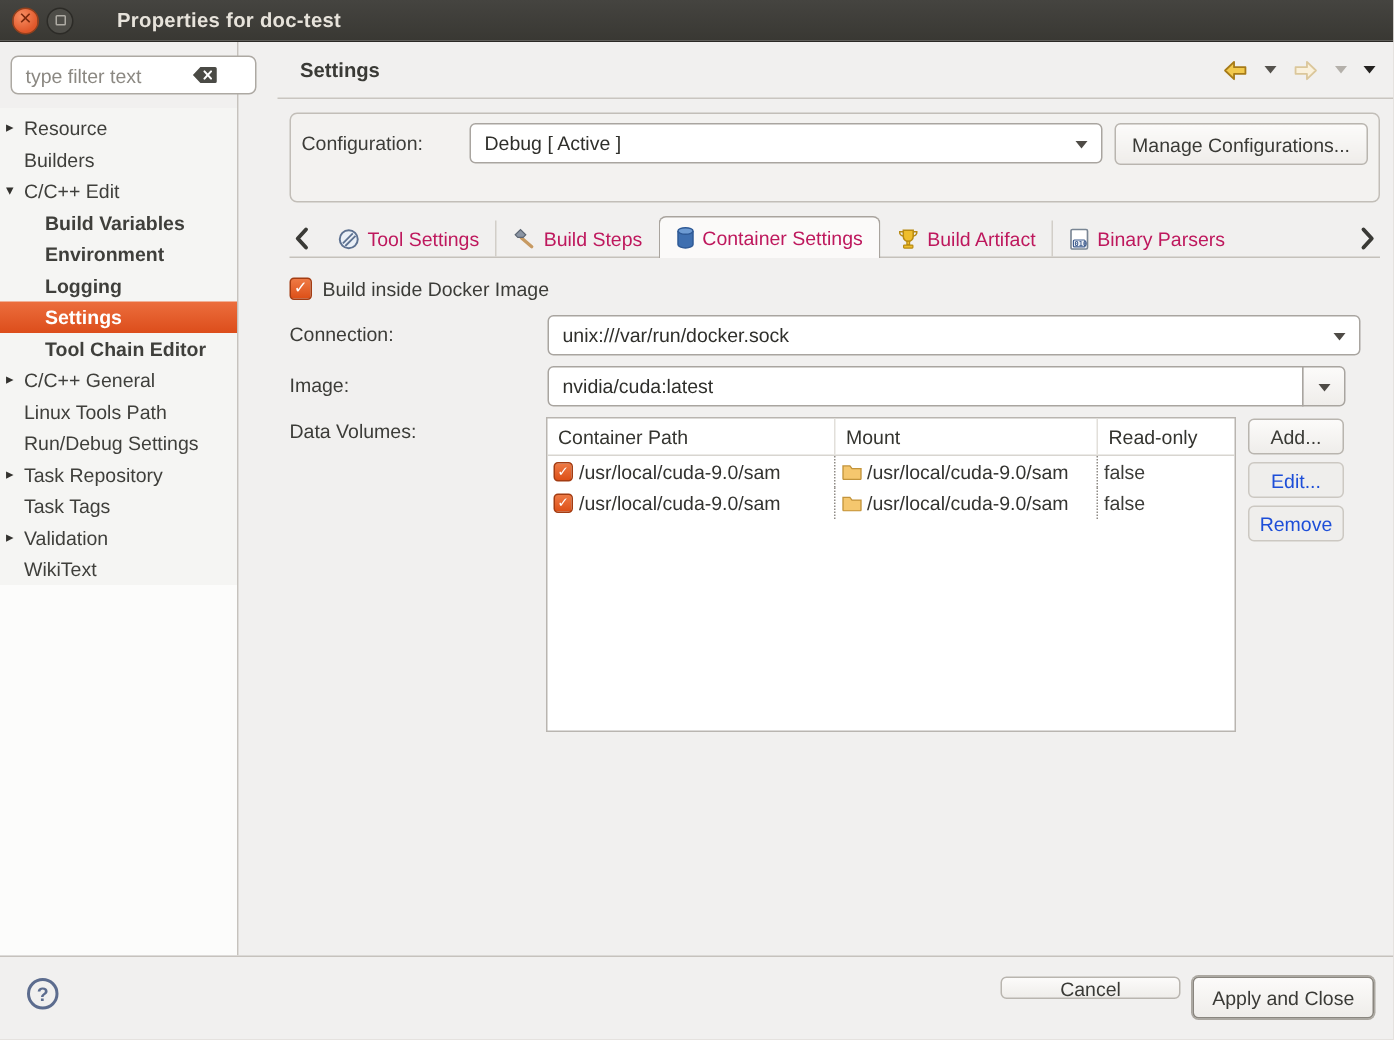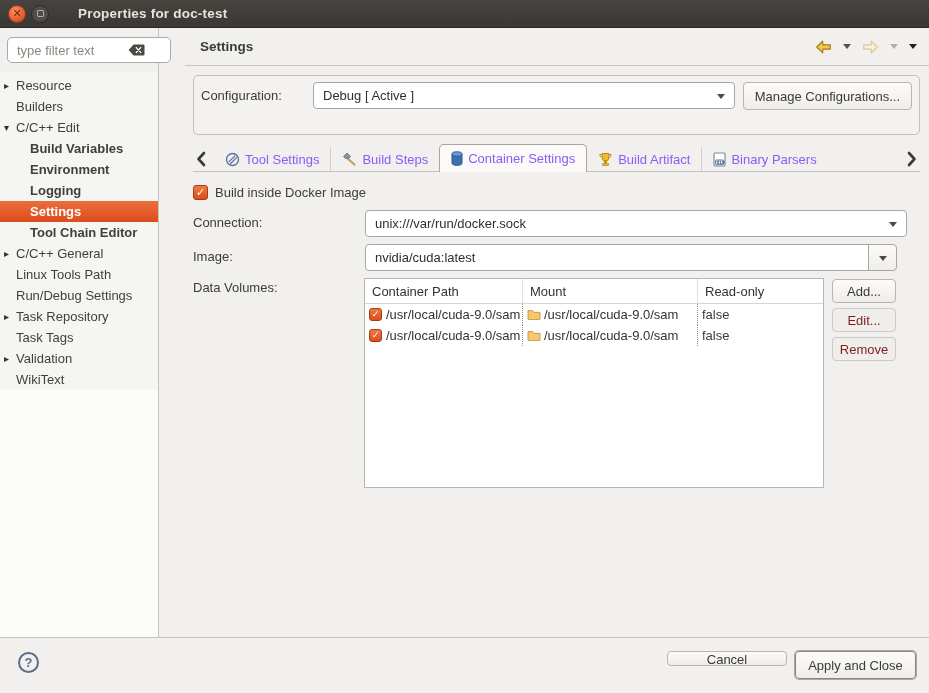--- a/index.html
+++ b/index.html
@@ -63,21 +63,21 @@
   .config-combo { flex:1; }
   .btn { background:linear-gradient(#FCFBFA,#EFEDEA); border:1px solid #B9B5AF; border-radius:4px;
     color:#3A3A36; font-family:inherit; font-size:13px; cursor:default; }
   .manage-btn { height:28px; margin-left:8px; padding:0 11px; }
 
   
   .tabbar { position:absolute; left:8px; top:116px; width:727px; height:28px;
     display:flex; align-items:flex-end; border-bottom:1px solid #C5C1BB; }
   .tabscroll { width:16px; height:24px; display:flex; align-items:center; justify-content:center; }
   .tab { height:24px; display:flex; align-items:center; gap:5px; padding:0 11px;
-    border-left:1px solid #D2CEC8; color:#8b5cf6; white-space:nowrap; cursor:default; }
+    border-left:1px solid #D2CEC8; color:#be185d; white-space:nowrap; cursor:default; }
   .tab:nth-child(2) { border-left:none; margin-left:5px; }
   .tab.active { height:28px; background:#FBFAF9; border:1px solid #A9A49E; border-bottom:none;
     border-radius:5px 5px 0 0; margin-bottom:-1px; position:relative; z-index:2; }
   .tab.active + .tab { border-left:none; }
   .tabscroll.right { margin-left:auto; }
 
   
   .cbrow { position:absolute; left:8px; top:154px; height:20px; display:flex; align-items:center; gap:7px; }
   .cb { width:15px; height:15px; border-radius:3px; border:1px solid #A33C12;
     background:linear-gradient(#EE7A45,#DD4F17); display:flex; align-items:center; justify-content:center; }
@@ -89,35 +89,35 @@
     border:1px solid #A9A5A0; border-radius:0 4px 4px 0;
     background:linear-gradient(#FCFBFA,#EFEDEA);
     display:flex; align-items:center; justify-content:center; }
   .img-btn .caret { width:0; height:0; border:4.5px solid transparent; border-top:5.5px solid #4E4B46; margin-top:5px; }
 
   
   .dv-table { position:absolute; left:179px; top:250px; width:460px; height:210px;
     background:#FFFFFF; border:1px solid #B9B5B0; }
   .dv-head { display:flex; height:25px; border-bottom:1px solid #D8D5D0; }
   .dv-hc { display:flex; align-items:center; padding-left:7px; color:#34342F; }
-  .dv-hc.c1, .dv-c.c1 { width:158px; }
+  .dv-hc.c1, .dv-c.c1 { width:192px; }
   .dv-hc.c2, .dv-c.c2 { width:175px; }
   .dv-hc.c3, .dv-c.c3 { flex:1; }
   .dv-hc.c1, .dv-hc.c2 { border-right:1px solid #E2DFDA; }
   .dv-row { display:flex; height:21px; }
   .dv-c { display:flex; align-items:center; padding-left:4px; overflow:hidden; white-space:nowrap; }
   .dv-c.c1, .dv-c.c2 { border-right:1px dotted #8F8B86; }
   .dv-c .cb { width:13px; height:13px; flex:none; margin-right:4px; }
   .dv-c .cb .tick { font-size:9px; }
   .pathtxt { overflow:hidden; white-space:nowrap; color:#333330; }
   .foldericon { flex:none; margin-right:3px; }
 
   .side-btns { position:absolute; left:647px; top:251px; width:64px; display:flex; flex-direction:column; gap:5px; }
   .side-btns .btn { height:24px; width:64px; }
-  .btn.disabled { background:#EFEEEC; color:#7f1d1d; border-color:#CCC8C2; }
+  .btn.disabled { background:#EFEEEC; color:#1d4ed8; border-color:#CCC8C2; }
 
   
   .footer { position:absolute; left:0; top:637px; width:929px; height:56px;
     background:#F1F0EF; border-top:1px solid #C6C2BD; }
   .help { position:absolute; left:18px; top:14px; width:21px; height:21px; border-radius:50%;
     border:2px solid #5C6C8E; color:#5C6C8E; font-weight:bold; font-size:13px;
     display:flex; align-items:center; justify-content:center; background:transparent; }
   .cancel-btn { position:absolute; right:142px; top:13px; width:120px; height:15px; }
   .apply-btn { position:absolute; right:13px; top:13px; width:121px; height:28px;
     border-color:#8A867F; box-shadow:0 0 0 1px #ACA8A1; font-weight:normal; }

